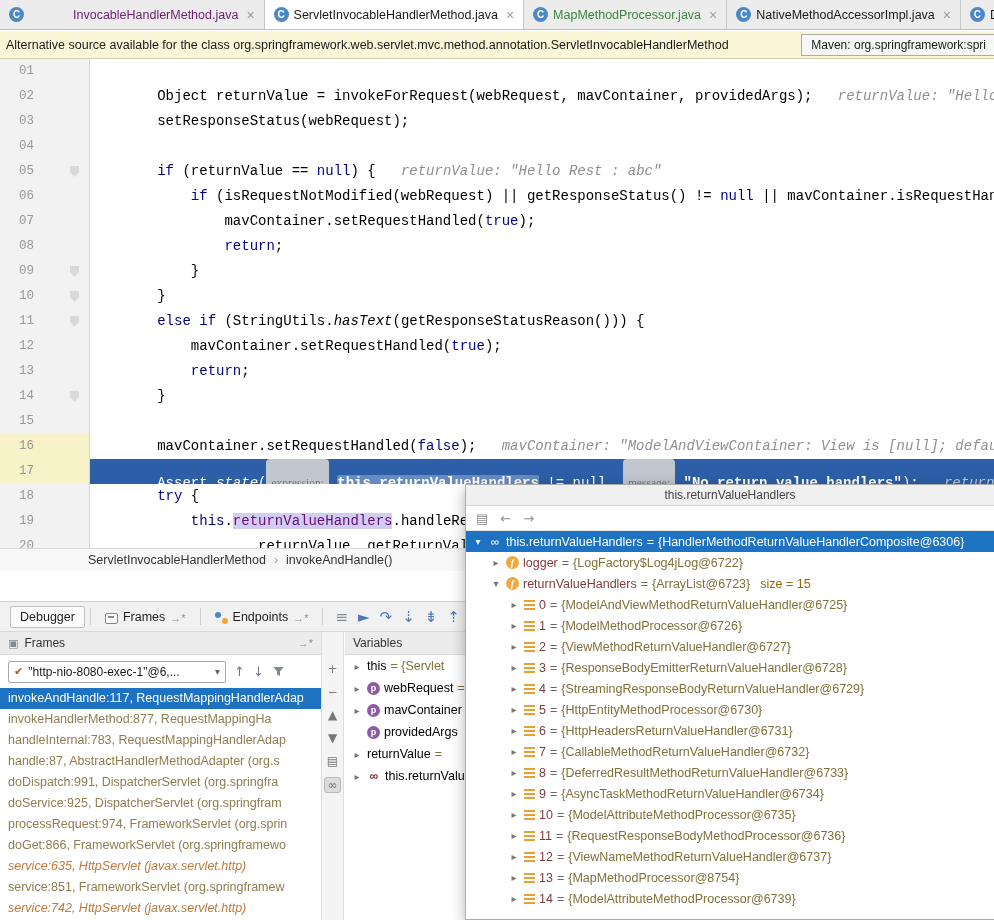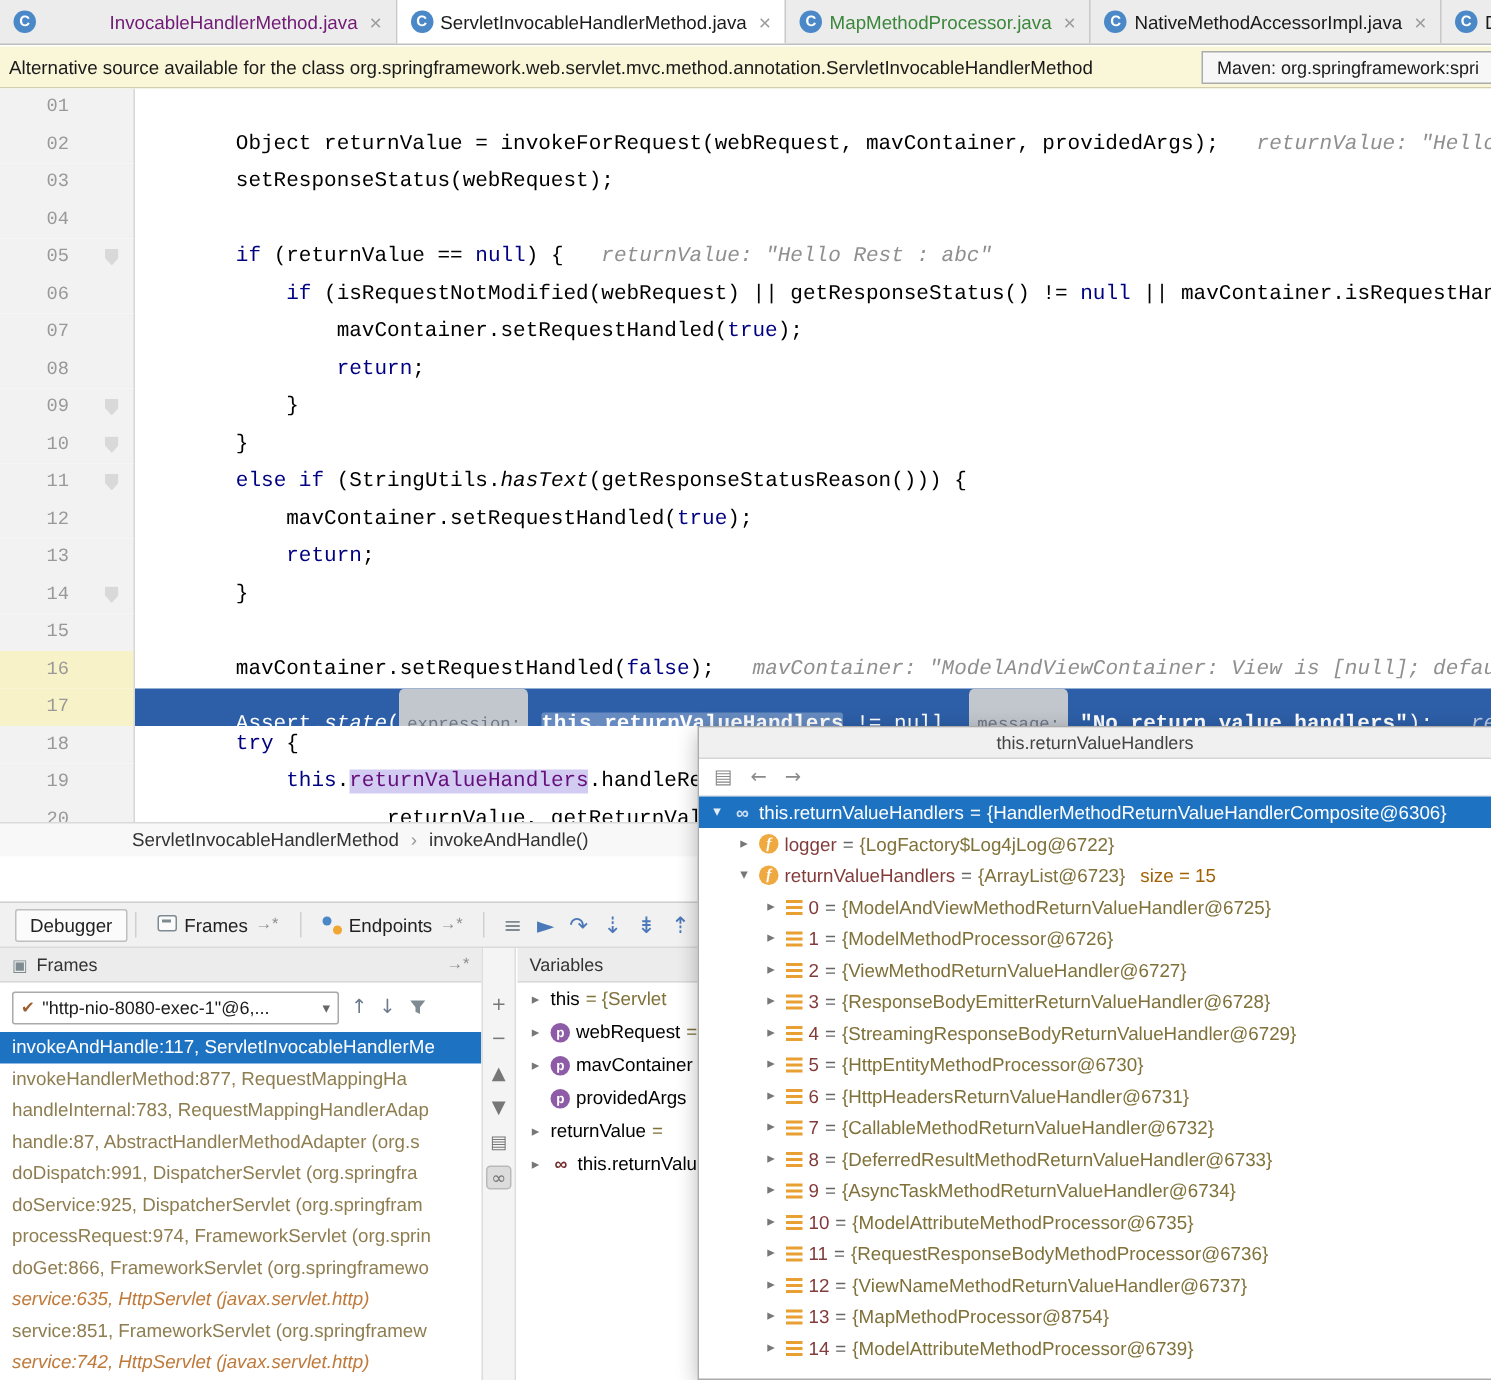--- a/index.html
+++ b/index.html
@@ -15,43 +15,43 @@
 
 
 .notif{position:absolute;top:31px;left:0;right:0;height:28px;background:#FAF6D8;border-bottom:1px solid #D2CEAC;display:flex;align-items:center;padding-left:6px;font-size:12.5px}
 .maven-box{margin-left:auto;border:1px solid #ABABAB;background:#F7F7F7;padding:3px 9px;font-size:12px;white-space:nowrap;transform:translateX(2px)}
 
 
 .editor{position:absolute;top:59px;left:0;right:0;height:489px;background:#fff;overflow:hidden;font-family:"Liberation Mono",monospace;font-size:14px}
 .ed-line{display:flex;height:25px;line-height:25px;white-space:pre}
 .gutter{flex:0 0 90px;background:#F2F2F2;border-right:1px solid #D6D6D6;position:relative;color:#999;font-size:12.5px}
 .gutter.gy{background:#F8F2C8}
-.lnum{position:absolute;left:12px;width:34px;text-align:right}
+.lnum{position:absolute;left:0;width:34px;text-align:right}
 .flag{position:absolute;right:10px;top:7px;width:9px;height:11px;background:#D9D9D9;clip-path:polygon(0 0,100% 0,100% 55%,50% 100%,0 55%)}
 .code{flex:1;overflow:hidden;color:#000}
 .ed-line.exec .code{background:#2D5FA8;color:#fff}
 .seg-k{color:#000080;font-weight:normal}
 .seg-s{color:#008000;font-weight:bold}
 .seg-i{font-style:italic}
 .seg-h{color:#8F8F8F;font-style:italic}
 .seg-selw{color:#660E7A;background:#D2CBF2}
-.seg-chip{display:inline-block;background:#DADADA;color:#808080;border-radius:4px;padding:16px 5px;font-size:11.5px;font-family:Liberation Mono, monospace;line-height:17px}
+.seg-chip{display:inline-block;background:#DADADA;color:#808080;border-radius:4px;padding:16px 5px;font-size:11.5px;font-family:Liberation Serif, serif;line-height:17px}
 .exec .seg-k,.exec .seg-s{color:#fff}
 .exec .seg-eval{background:rgba(255,255,255,.28);font-weight:bold;border-radius:2px}
 .exec .seg-h{color:#BCC9E2}
 .exec .seg-chip{background:#C2C7CE;color:#6F7787}
 
 
 .breadcrumb{position:absolute;top:548px;left:0;right:0;height:23px;background:#F8F8F8;border-top:1px solid #DADADA;display:flex;align-items:center;gap:8px;padding-left:88px;font-size:12.5px;color:#333}
 .crumb-sep{color:#999}
 .gap{position:absolute;top:571px;left:0;right:0;height:30px;background:#fff}
 
 
 .dbgbar{position:absolute;top:601px;left:0;right:0;height:31px;background:#F1F1F1;border-top:1px solid #CFCFCF;border-bottom:1px solid #D9D9D9;display:flex;align-items:center;gap:4px;padding-left:10px}
-.dtab{display:flex;align-items:flex-start;gap:5px;padding:3px 9px;font-size:12.5px;color:#222;white-space:nowrap}
+.dtab{display:flex;align-items:flex-end;gap:5px;padding:3px 9px;font-size:12.5px;color:#222;white-space:nowrap}
 .dtab.active{background:#FBFBFB;border:1px solid #BFBFBF;border-radius:2px}
 .pin{color:#8E8E8E;font-size:11px}
 .vsep{width:1px;height:17px;background:#CFCFCF;margin:0 3px}
 .stepico{font-family:"DejaVu Sans",sans-serif;font-size:15px;margin:0 5px;cursor:default}
 .console-ico{width:13px;height:11px;border:1px solid #7F8B91;border-radius:2px;background:#FBFBFB;position:relative}
 .console-ico:before{content:"";position:absolute;left:2px;top:2px;width:6px;height:2px;background:#7F8B91}
 .endpoints-ico{width:13px;height:13px;position:relative}
 .endpoints-ico:before{content:"";position:absolute;left:0;top:1px;width:6px;height:6px;border-radius:50%;background:#4A87C7}
 .endpoints-ico:after{content:"";position:absolute;right:0;bottom:0;width:6px;height:6px;border-radius:50%;background:#F0A732}
 
@@ -215,21 +215,21 @@
         <span class="dd-text">"http-nio-8080-exec-1"@6,...</span>
         <span class="dd-arrow">▾</span>
       </div>
       <span class="nav-ico">↑</span>
       <span class="nav-ico">↓</span>
       <svg width="13" height="13" viewBox="0 0 13 13">
           <path d="M1.5 2h10L8 6.5V11L5 9.5V6.5z" fill="#7F8B91"></path>
         </svg>
     </div>
     <div class="frame-list">
-        <div class="frame selected">invokeAndHandle:117, ServletInvocableHandlerMe</div>
+        <div class="frame selected">invokeAndHandle:117, RequestMappingHandlerAdap</div>
         <div class="frame lib">invokeHandlerMethod:877, RequestMappingHa</div>
         <div class="frame lib">handleInternal:783, RequestMappingHandlerAdap</div>
         <div class="frame lib">handle:87, AbstractHandlerMethodAdapter (org.s</div>
         <div class="frame lib">doDispatch:991, DispatcherServlet (org.springfra</div>
         <div class="frame lib">doService:925, DispatcherServlet (org.springfram</div>
         <div class="frame lib">processRequest:974, FrameworkServlet (org.sprin</div>
         <div class="frame lib">doGet:866, FrameworkServlet (org.springframewo</div>
         <div class="frame http">service:635, HttpServlet (javax.servlet.http)</div>
         <div class="frame lib">service:851, FrameworkServlet (org.springframew</div>
         <div class="frame http">service:742, HttpServlet (javax.servlet.http)</div>

